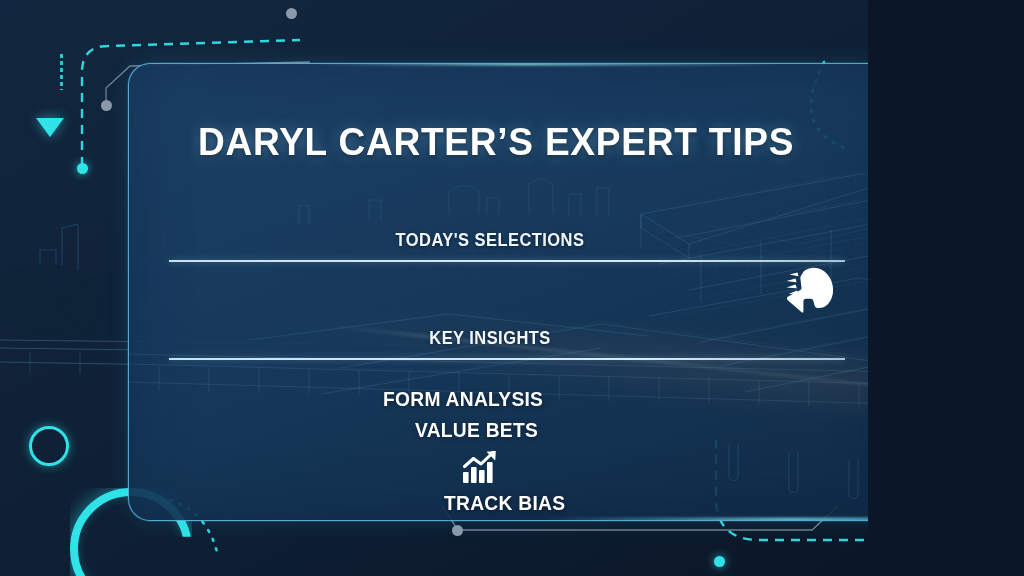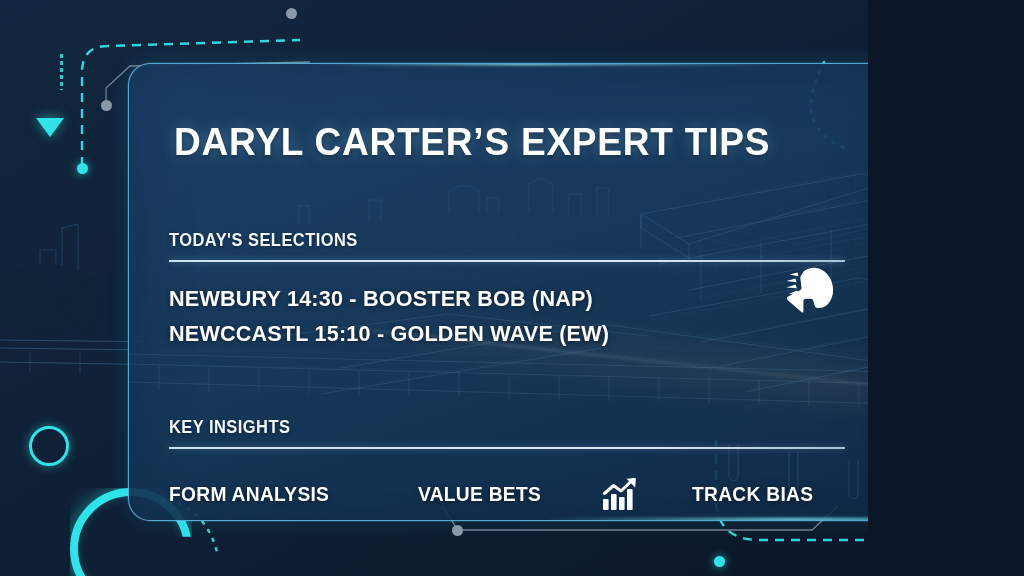--- a/index.html
+++ b/index.html
@@ -9,20 +9,21 @@
     font-family:"Liberation Sans", sans-serif;
     background:#0b1726;
     position:relative;
   }
   #stage {
     position:absolute; inset:0;
     width:868px; height:576px;
     overflow:hidden;
     background:
       radial-gradient(ellipse 900px 600px at 52% 55%, #16304d 0%, #102237 38%, #0b1828 66%, #081220 100%);
+    text-align: center;
   }
 
   
   .bg-svg { position:absolute; inset:0; width:1024px; height:576px; }
 
   
   .streak {
     position:absolute;
     left:330px; top:268px;
     width:760px; height:120px;
@@ -128,21 +129,22 @@
     text-shadow:0 1px 5px rgba(0,0,0,.5);
     transform:scaleX(.96);
     transform-origin:left center;
   }
 
   .insights-row {
     margin-top:28px;
     display:flex;
     align-items:center;
     width:676px;
-    gap:0;
+    gap:8px;
+    flex-direction:column;
   }
   .insight {
     font-size:20px;
     font-weight:700;
     color:#ffffff;
     letter-spacing:.3px;
     text-shadow:0 1px 5px rgba(0,0,0,.45);
     transform:scaleX(.96);
     transform-origin:left center;
     white-space:nowrap;
@@ -432,24 +434,20 @@
         <path fill="#ffffff" d="M52 13 C56 16 57.6 20 58 24 L54.5 22 C53.8 18.5 52.8 15.5 51 13.2 Z"></path>
       </svg>
 
       <div class="content">
 
         <h1 class="title">DARYL CARTER’S EXPERT TIPS</h1>
 
         <div class="section">
           <div class="sec-head">TODAY'S SELECTIONS</div>
           <div class="rule"></div>
-          <div class="sel-list">
-            <div class="sel-line">NEWBURY 14:30 - BOOSTER BOB (NAP)</div>
-            <div class="sel-line">NEWCCASTL  15:10 - GOLDEN WAVE (EW)</div>
-          </div>
         </div>
 
         <div class="section">
           <div class="sec-head">KEY INSIGHTS</div>
           <div class="rule"></div>
 
           <div class="insights-row">
             <span class="insight i1">FORM ANALYSIS</span>
             <span class="insight i2">VALUE BETS</span>
             <svg class="chart-ic" viewBox="0 0 36 34">

